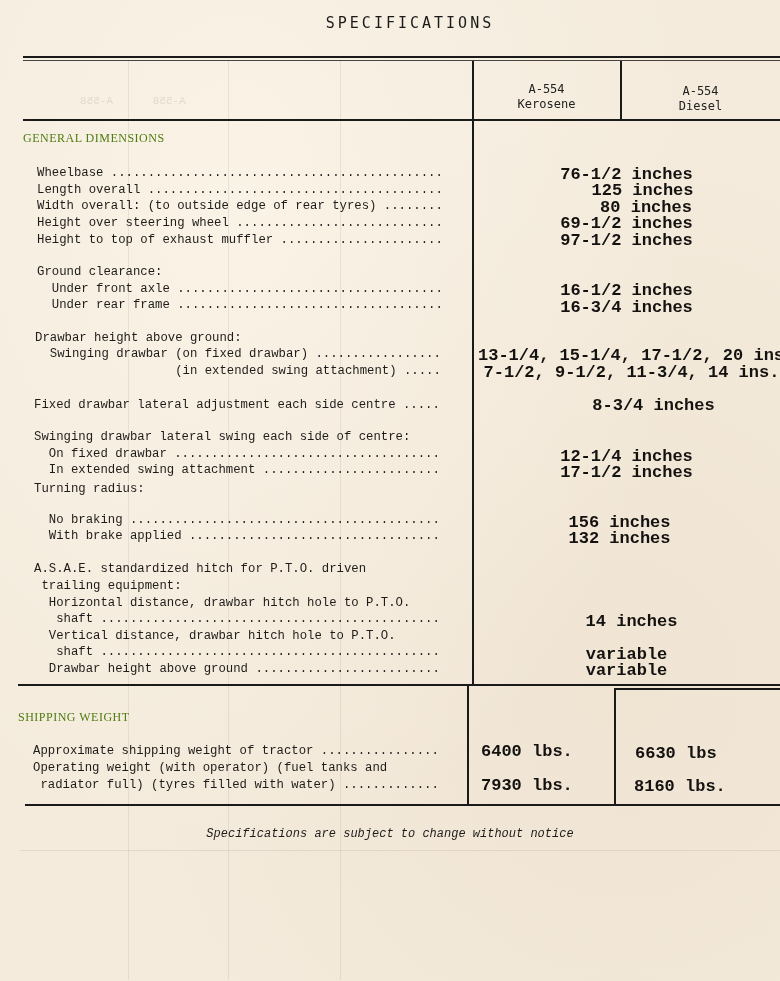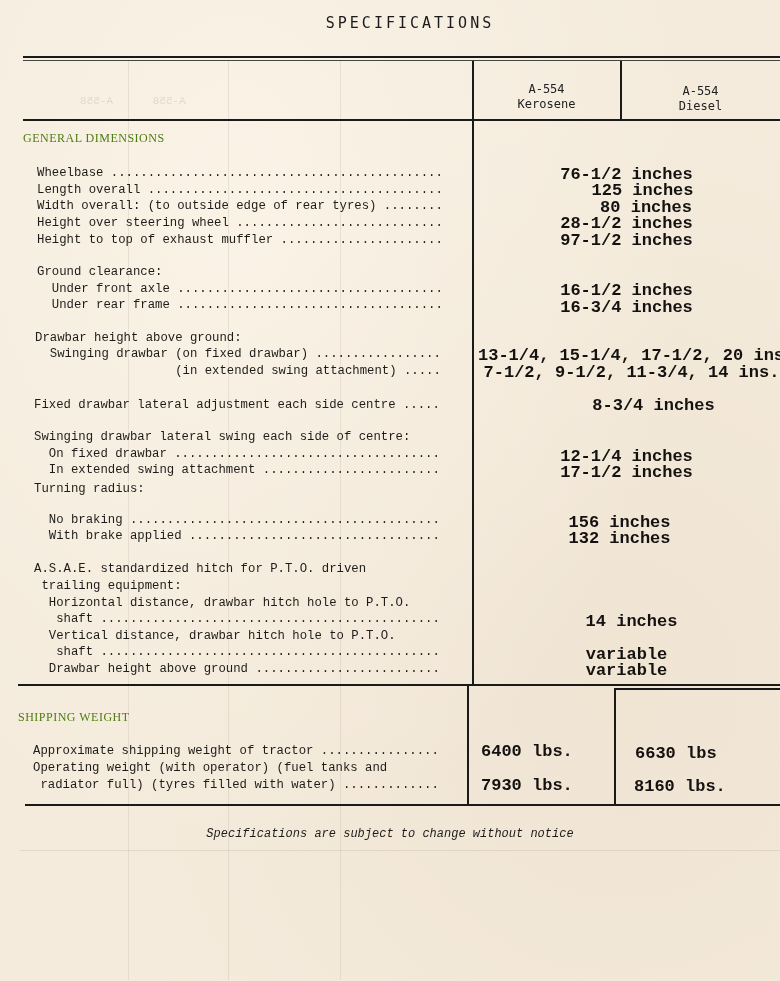--- a/index.html
+++ b/index.html
@@ -100,21 +100,21 @@
 <div class="abs spec-line" style="left:34px; top:578px;"> trailing equipment:</div>
 <div class="abs spec-line" style="left:34px; top:595px;">  Horizontal distance, drawbar hitch hole to P.T.O.</div>
 <div class="abs spec-line" style="left:34px; top:611px;">   shaft ..............................................</div>
 <div class="abs spec-line" style="left:34px; top:628px;">  Vertical distance, drawbar hitch hole to P.T.O.</div>
 <div class="abs spec-line" style="left:34px; top:644px;">   shaft ..............................................</div>
 <div class="abs spec-line" style="left:34px; top:661px;">  Drawbar height above ground .........................</div>
 
 <div class="abs val" style="left:473px; width:307px; top:167px;">76-1/2 inches</div>
 <div class="abs val" style="left:489px; width:307px; top:183px;">125 inches</div>
 <div class="abs val" style="left:473px; width:334px; top:200px;padding-left:6px;">80 inches</div>
-<div class="abs val" style="left:473px; width:307px; top:216px;">28-1/2 inches</div>
+<div class="abs val" style="left:473px; width:307px; top:216px;">69-1/2 inches</div>
 <div class="abs val" style="left:473px; width:307px; top:233px;">97-1/2 inches</div>
 
 <div class="abs val" style="left:473px; width:307px; top:283px;">16-1/2 inches</div>
 <div class="abs val" style="left:473px; width:307px; top:300px;">16-3/4 inches</div>
 
 <div class="abs val" style="left:478px; width:307px; top:348px;">13-1/4, 15-1/4, 17-1/2, 20 ins.</div>
 <div class="abs val" style="left:478px; width:307px; top:365px;">7-1/2, 9-1/2, 11-3/4, 14 ins.</div>
 
 <div class="abs val" style="left:473px; width:307px; top:398px;padding-left:27px;">8-3/4 inches</div>
 

